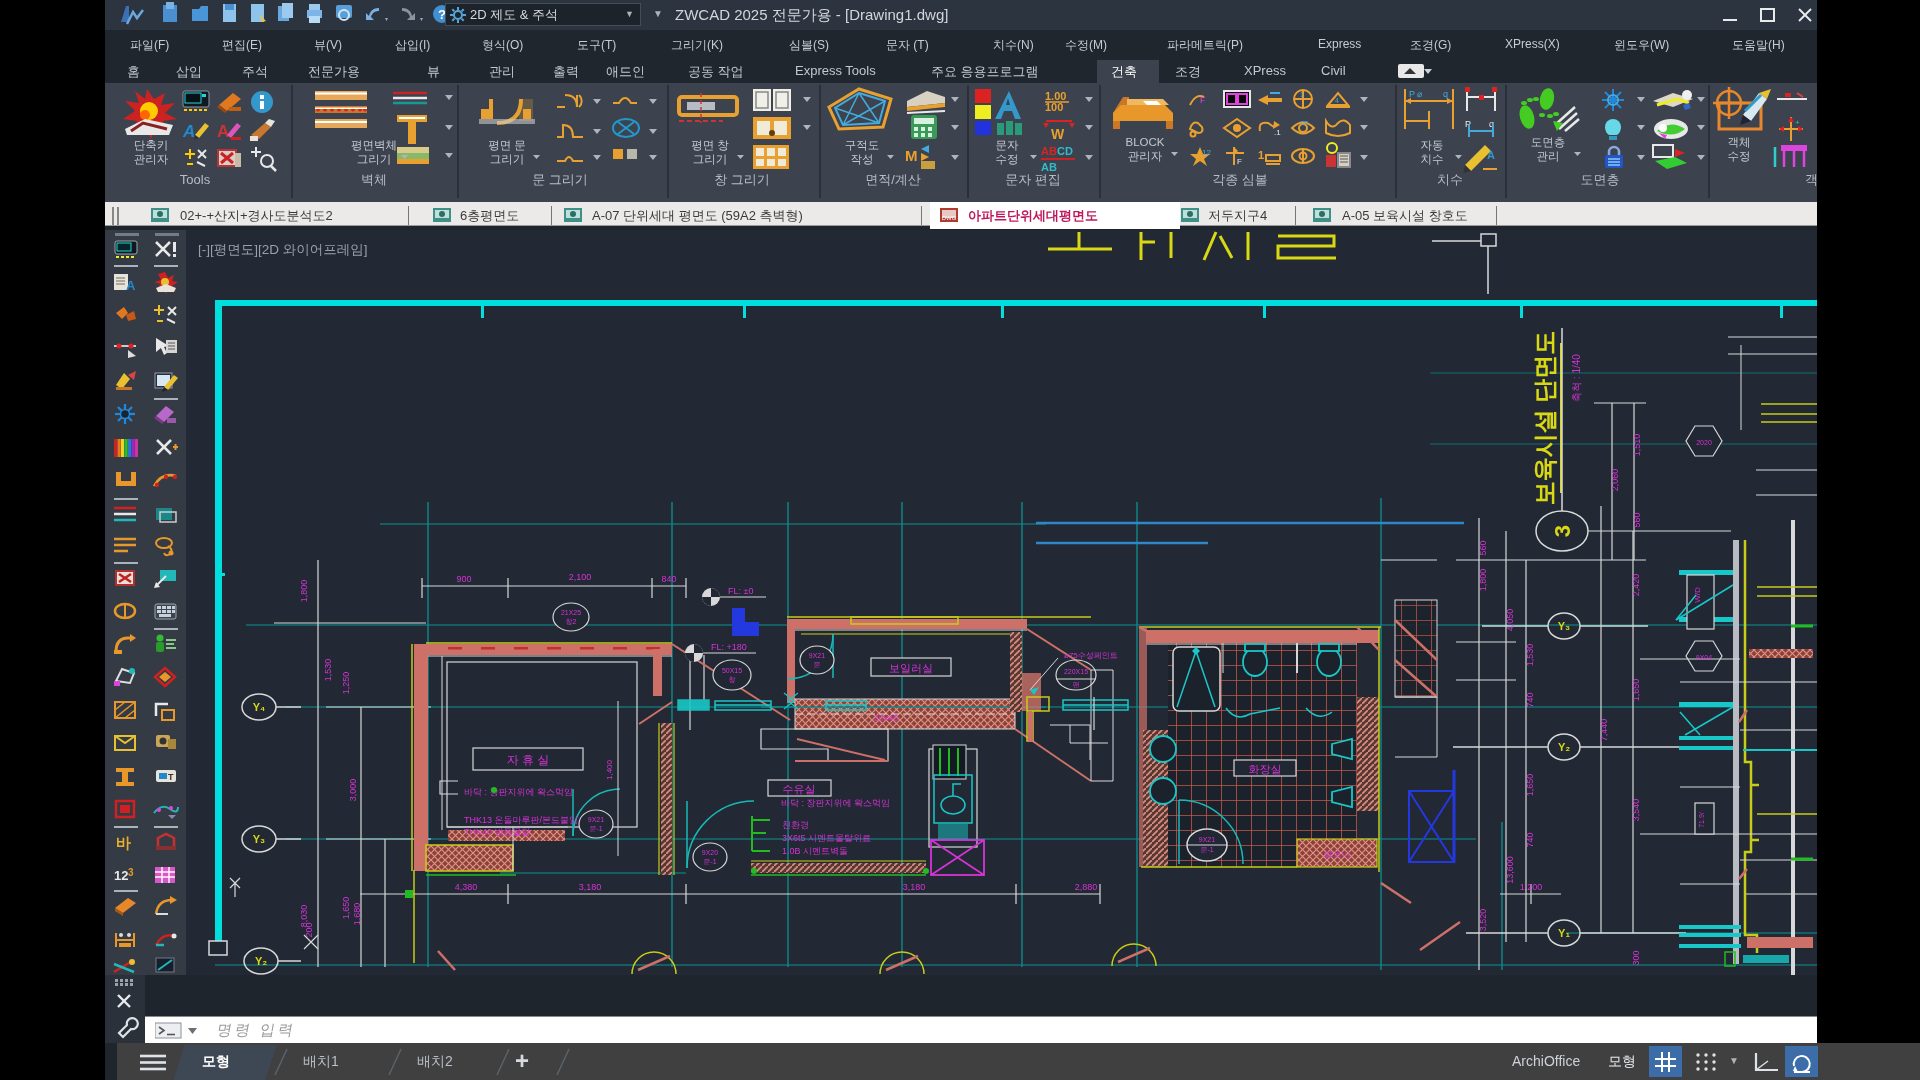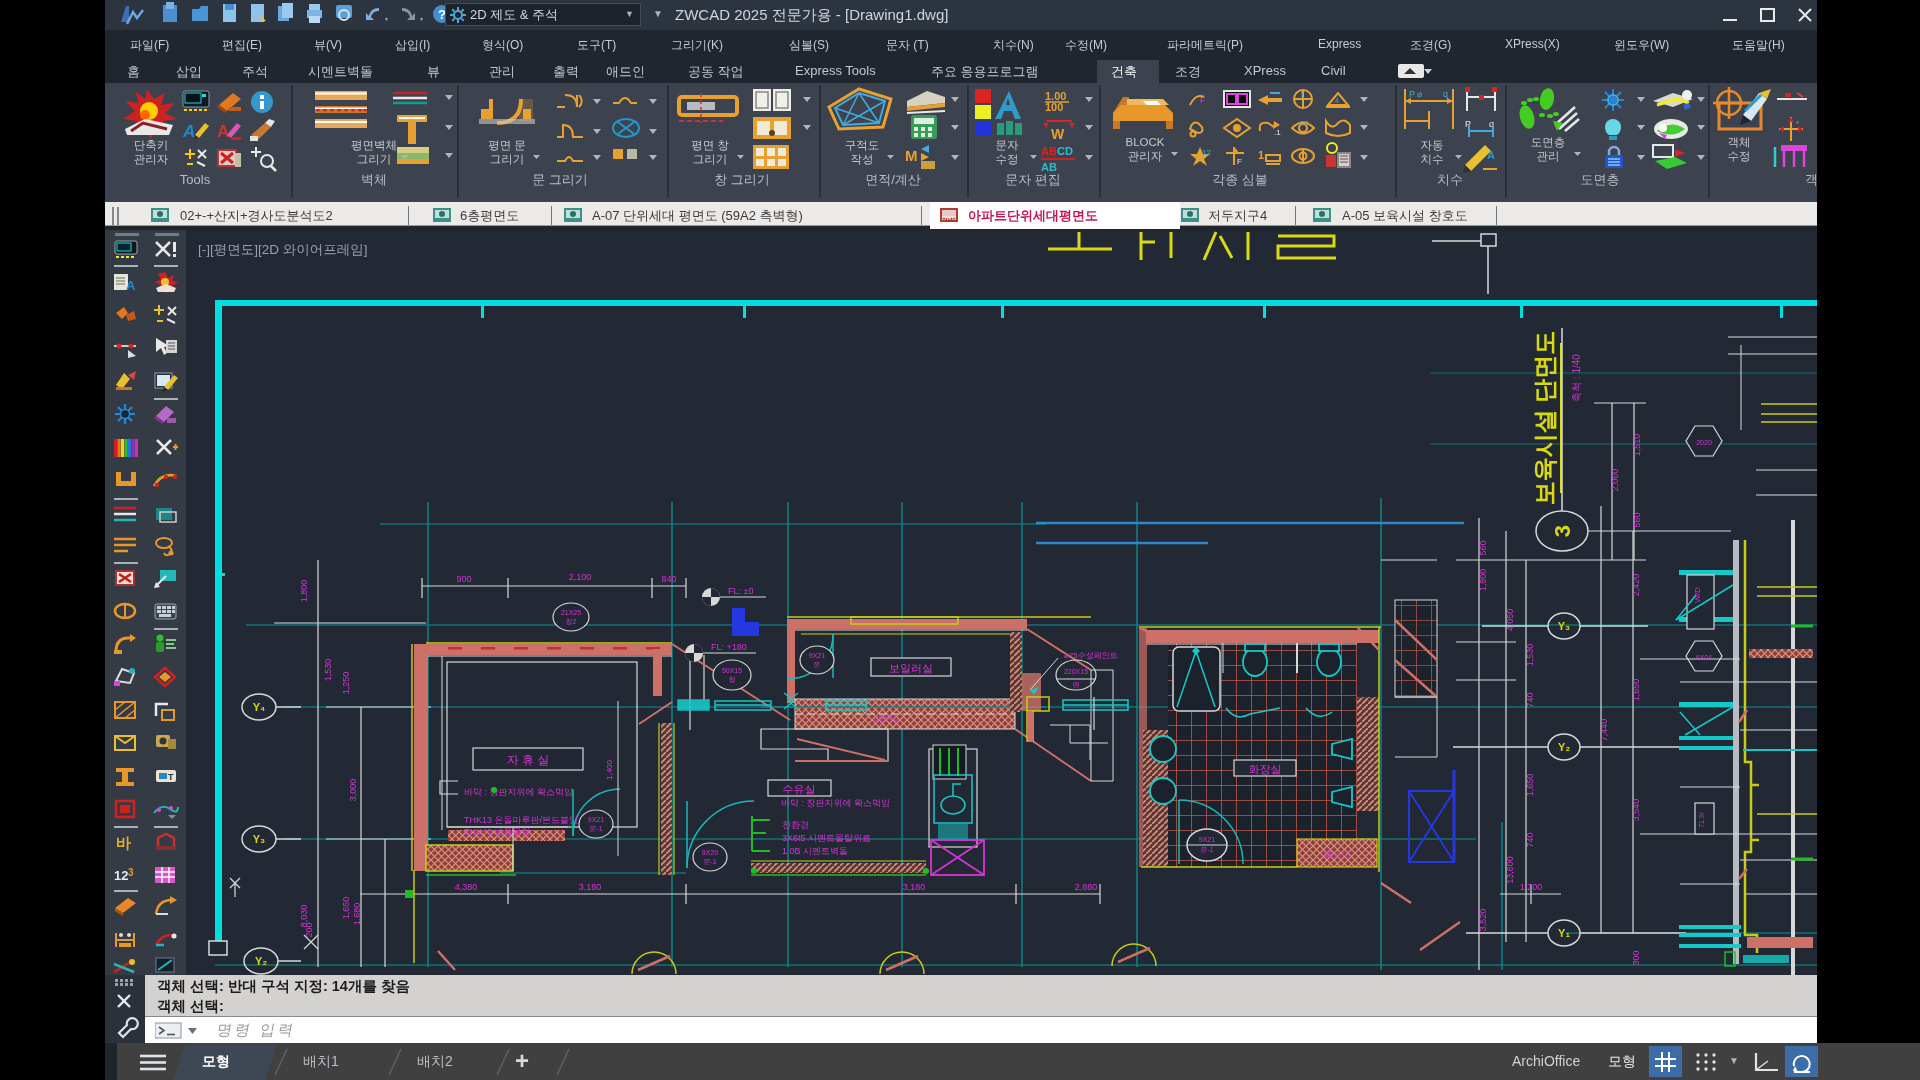--- a/index.html
+++ b/index.html
@@ -121,21 +121,21 @@
       <span style="left:1305px">조경(G)</span>
       <span style="left:1400px">XPress(X)</span>
       <span style="left:1509px">윈도우(W)</span>
       <span style="left:1627px">도움말(H)</span>
   </div>
 
   <div id="rtabs" class="abs">
     <span style="left:22px">홈</span>
       <span style="left:71px">삽입</span>
       <span style="left:137px">주석</span>
-      <span style="left:203px">시멘트벽돌</span>
+      <span style="left:203px">전문가용</span>
       <span style="left:322px">뷰</span>
       <span style="left:384px">관리</span>
       <span style="left:448px">출력</span>
       <span style="left:501px">애드인</span>
       <span style="left:583px">공동 작업</span>
       <span style="left:690px">Express Tools</span>
       <span style="left:826px">주요 응용프로그램</span>
     <div class="abs" style="left:992px;top:0;width:62px;height:23px;background:#3c434e"></div>
     <span style="left:1006px;color:#fff">건축</span>
     <span style="left:1070px">조경</span>
@@ -1545,24 +1545,20 @@
           <rect x="12" y="6" width="3" height="3"></rect>
           <rect x="17" y="6" width="3" height="3"></rect>
         </g>
       <g stroke="#e6e9ec" stroke-width="2.4">
           <line x1="5" y1="18" x2="17" y2="30"></line>
           <line x1="17" y1="18" x2="5" y2="30"></line>
         </g>
       <path d="M6 56 l8 -8 a5.5 5.5 0 1 1 4 4 l-8 8 Z" fill="none" stroke="#dfe3e7" stroke-width="2.2"></path>
     </svg>
   </div>
-  <div id="cmdhist" class="abs">
-    <div style="margin:2px 0 0 12px">객체 선택: 반대 구석 지정: 14개를 찾음</div>
-    <div style="margin:1px 0 0 12px">객체 선택:</div>
-  </div>
   <div id="cmdin" class="abs">
     <svg class="abs" style="left:10px;top:5px" width="46" height="17">
         <rect x="0" y="1" width="26" height="15" fill="#eceff2" stroke="#8a929b"></rect>
         <path d="M4 5 l5 3.5 l-5 3.5" fill="none" stroke="#555" stroke-width="1.6"></path>
         <line x1="12" y1="12.5" x2="20" y2="12.5" stroke="#555" stroke-width="1.6"></line>
         <path d="M33 6 l9 0 l-4.5 6 Z" fill="#6a7077"></path>
       </svg>
     <span class="abs" style="left:72px;top:4px;color:#9a9a9a;font-size:15px;letter-spacing:3px;transform:skewX(-10deg)">명령 입력</span>
   </div>
 

